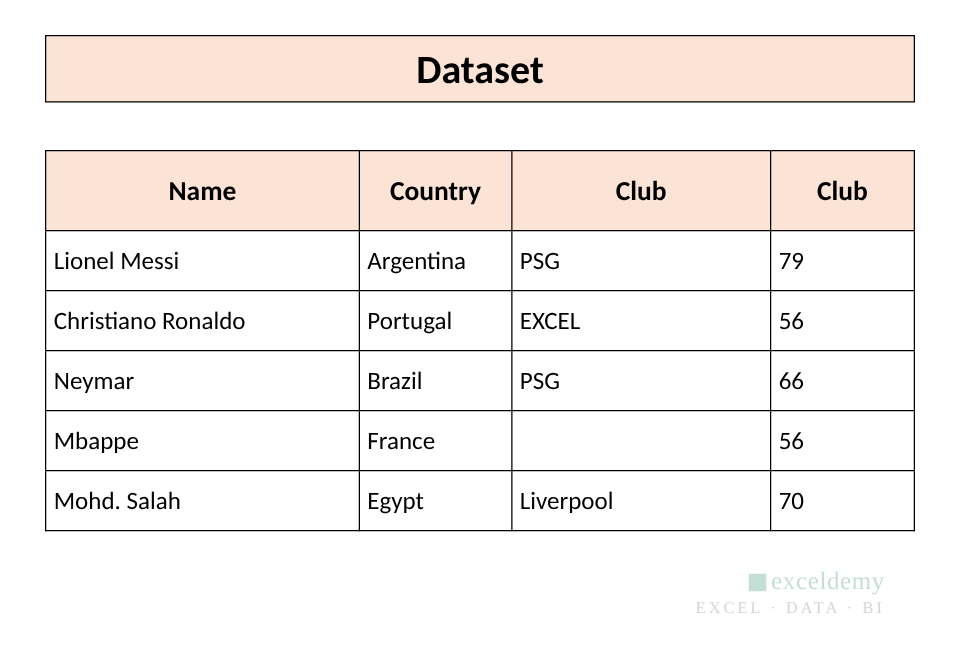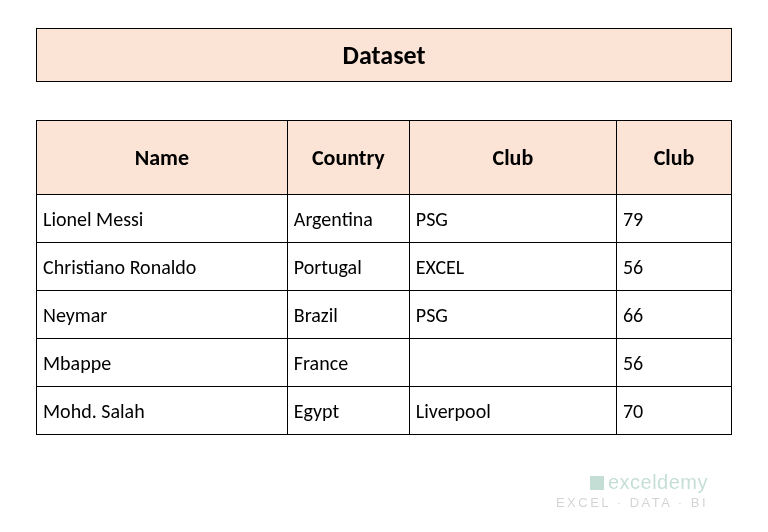--- a/index.html
+++ b/index.html
@@ -18,64 +18,64 @@
   .title-bar {
     background: #fbe4d5;
     border: 1px solid #000;
     height: 54px;
     display: flex;
     align-items: center;
     justify-content: center;
     margin-bottom: 38px;
   }
   .title-bar span {
-    font-size: 26px;
+    font-size: 32px;
     font-weight: 700;
     color: #000;
   }
   table.data {
     border-collapse: collapse;
     width: 100%;
     table-layout: fixed;
   }
   table.data col.c-name { width: 218px; }
   table.data col.c-country { width: 106px; }
   table.data col.c-club { width: 180px; }
   table.data col.c-goals { width: 100px; }
 
   table.data th {
     background: #fbe4d5;
     font-size: 22px;
     font-weight: 700;
-    height: 74px;
+    height: 64px;
     border: 1px solid #000;
     text-align: center;
     padding: 0 6px;
   }
   table.data td {
     font-size: 20px;
     height: 48px;
     border: 1px solid #000;
     padding: 0 6px;
     text-align: left;
     white-space: nowrap;
     overflow: hidden;
     margin-left: 36px;
   }
   table.data td.num {
     text-align: left;
   }
 
   .watermark {
     position: absolute;
-    bottom: 22px;
+    bottom: 38px;
     right: 60px;
     text-align: right;
     opacity: 0.25;
-    font-family: Liberation Sans, sans-serif;
+    font-family: Liberation Serif, serif;
   }
   .watermark .logo-row {
     display: flex;
     align-items: center;
     justify-content: flex-end;
     gap: 4px;
   }
   .watermark .sq {
     width: 14px;
     height: 14px;

